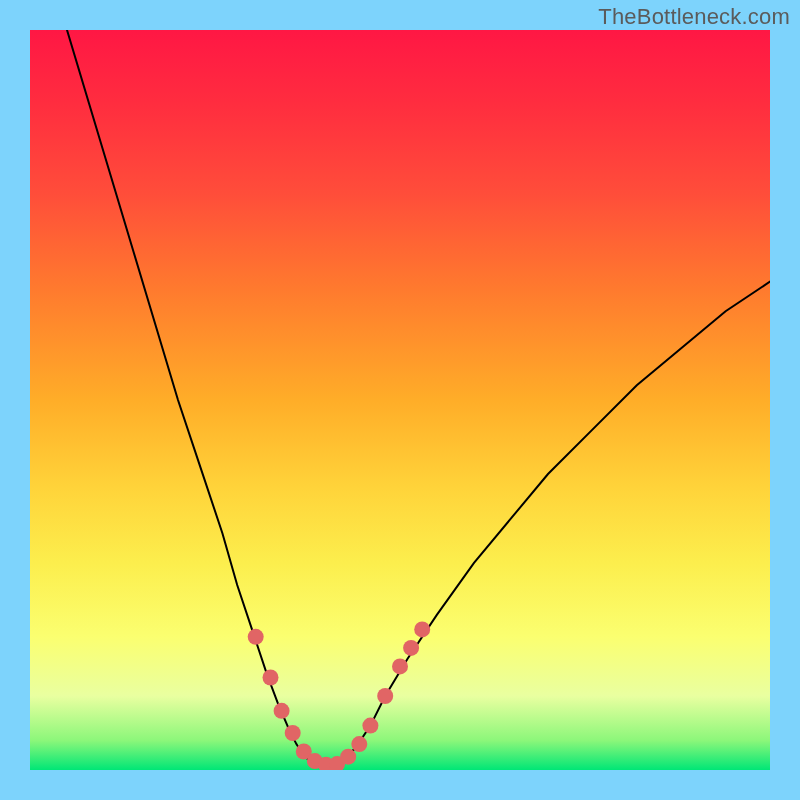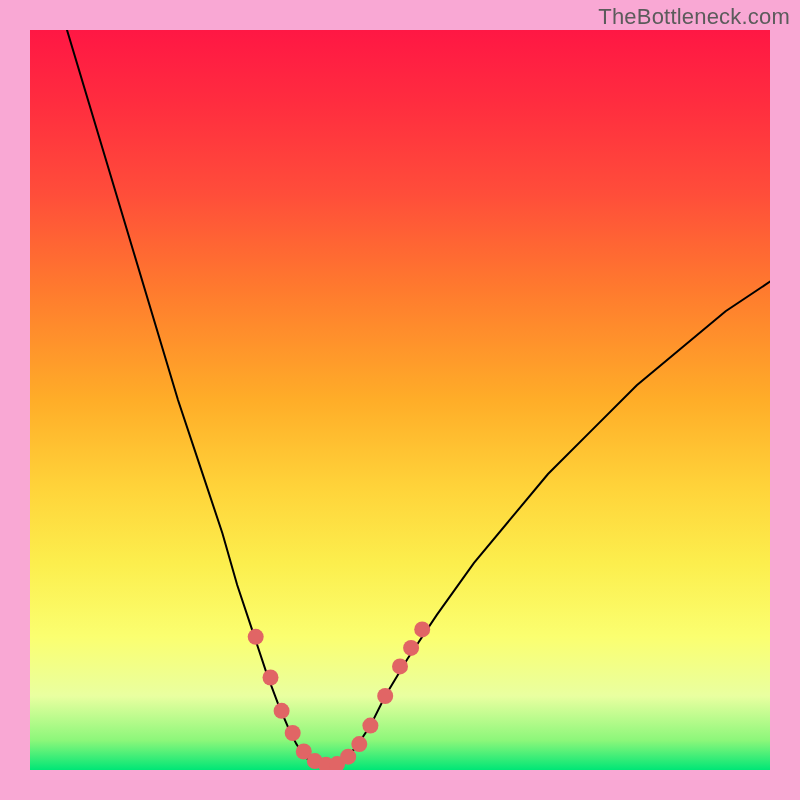--- a/index.html
+++ b/index.html
@@ -10,21 +10,21 @@
     overflow: hidden;
     background: #000;
     font-family: Arial, Helvetica, sans-serif;
   }
   .frame {
     position: absolute;
     left: 0;
     top: 0;
     width: 800px;
     height: 800px;
-    background: #f9a8d4;
+    background: #7dd3fc;
   }
   .plot {
     position: absolute;
     left: 30px;
     top: 30px;
     width: 740px;
     height: 740px;
     
     background: linear-gradient(to bottom,
       #ff1744 0%,

